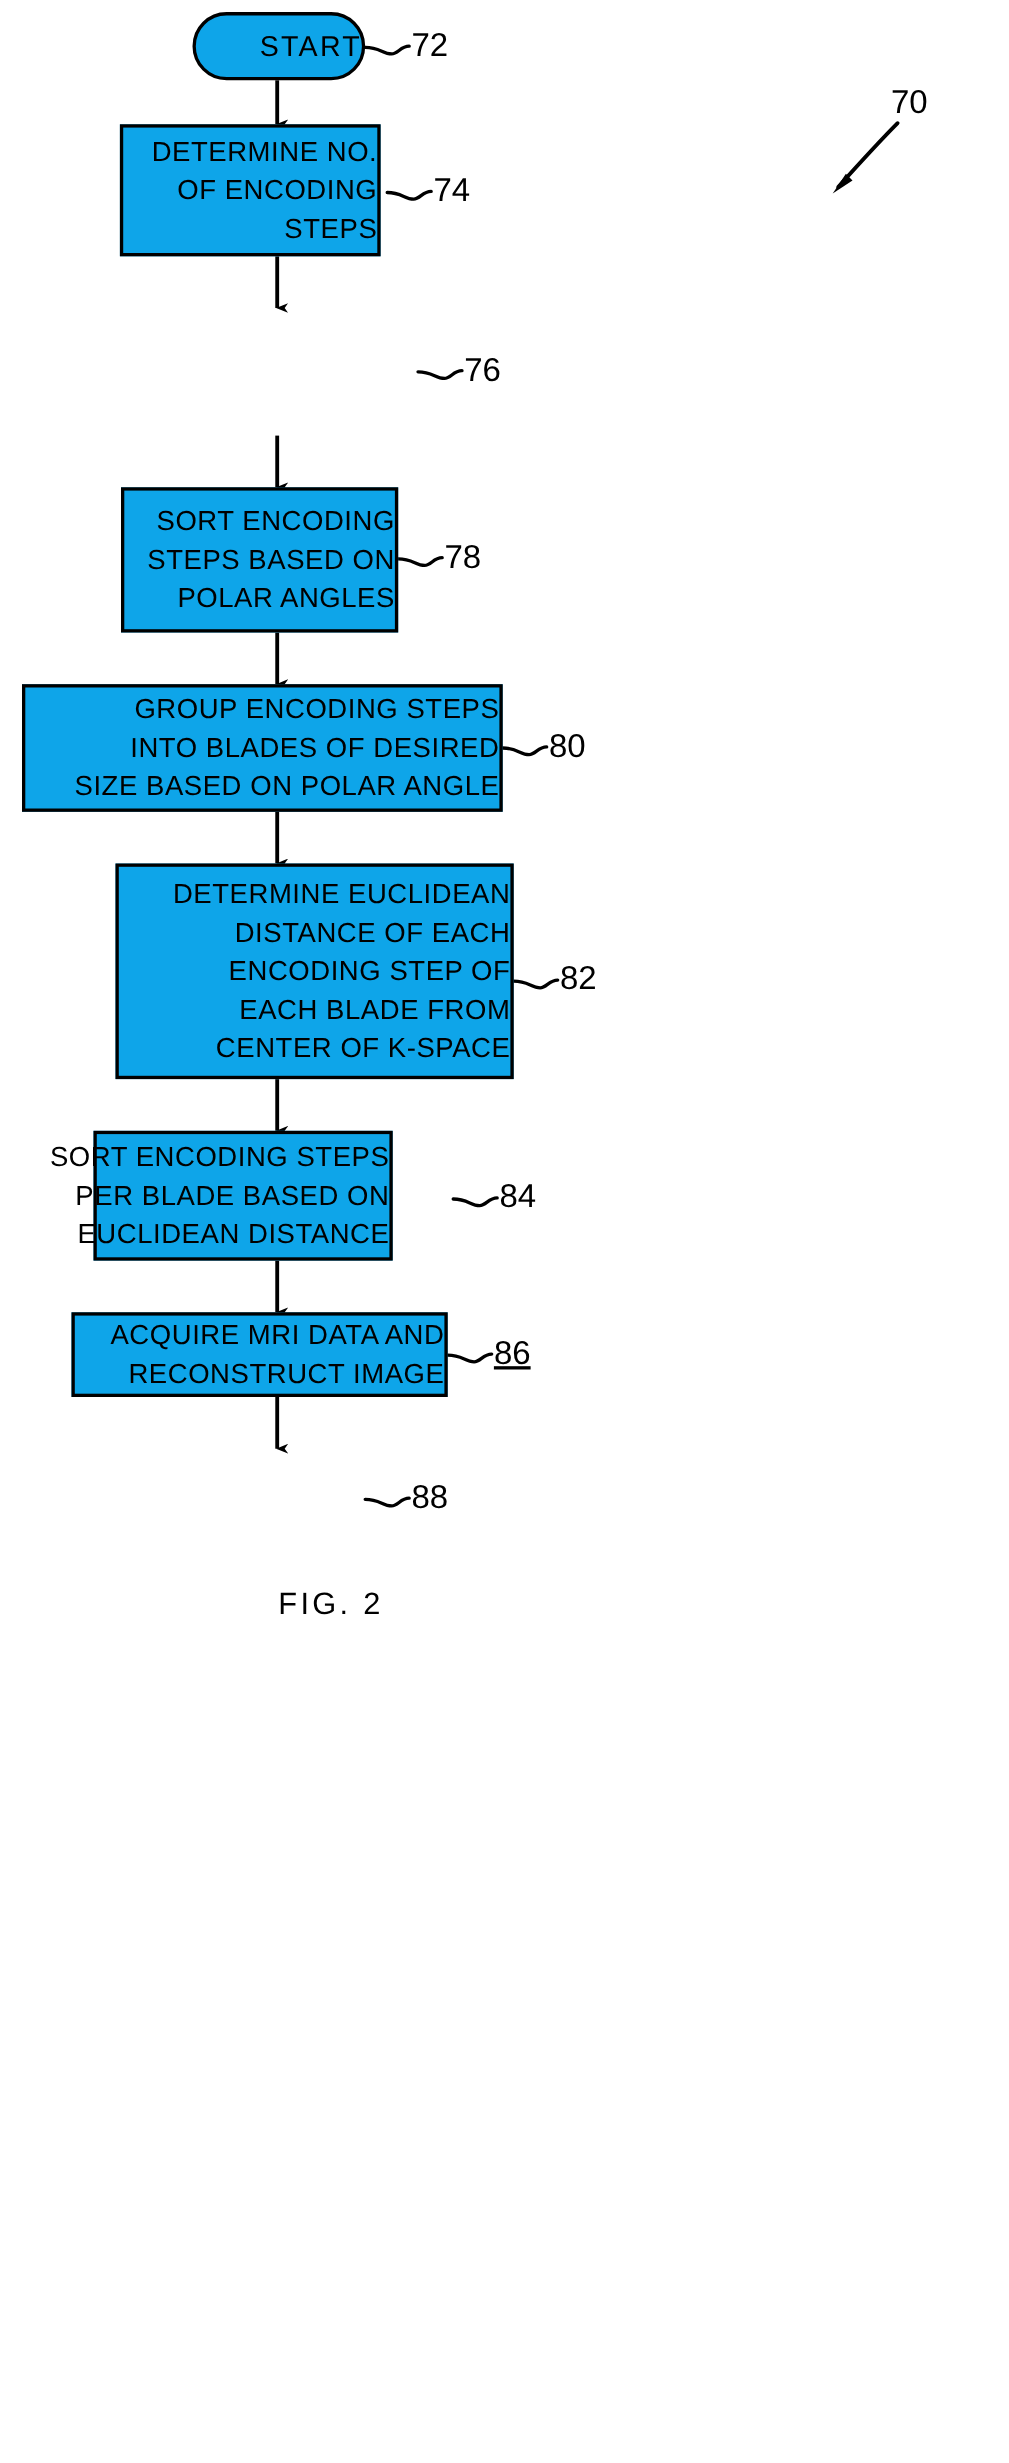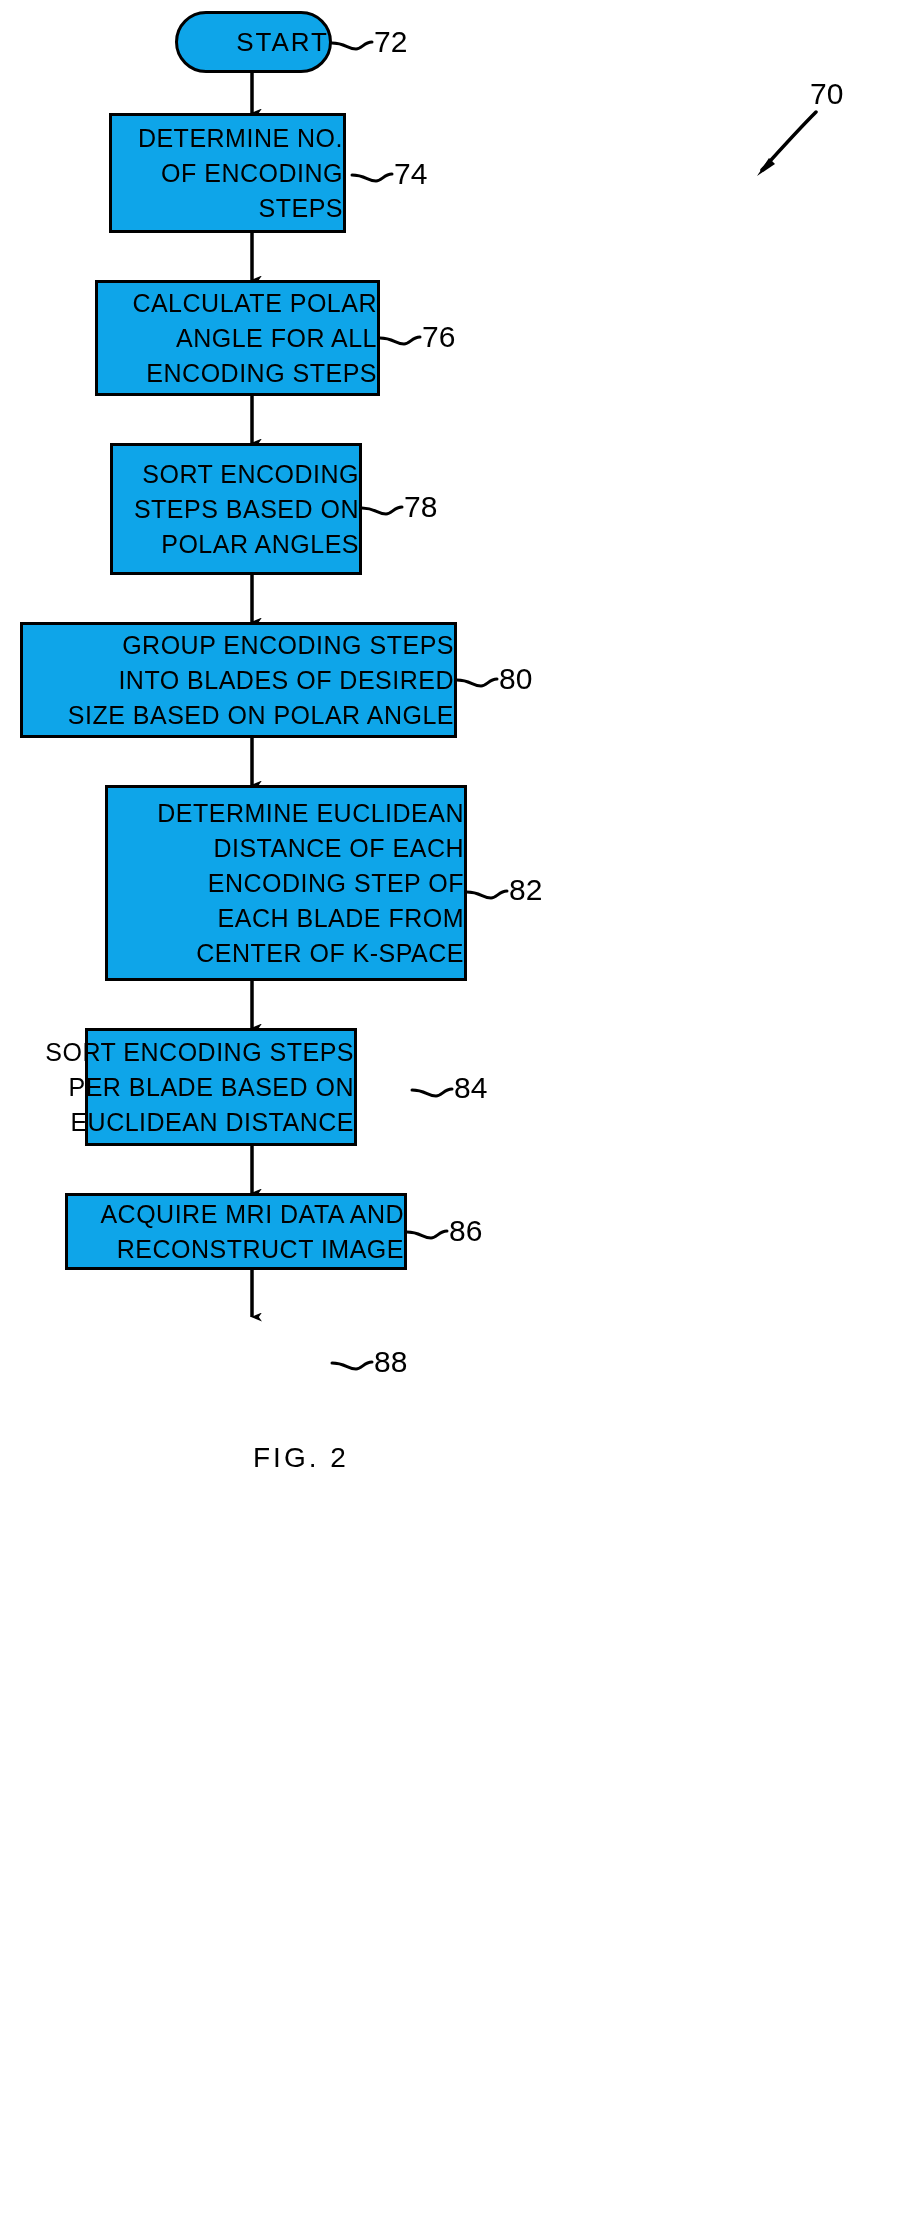--- a/index.html
+++ b/index.html
@@ -131,25 +131,20 @@
   </div>
   <div class="ref-label" style="left:374px; top:26px;">72</div>
 
   <div class="node process" style="left:109px; top:113px; width:237px; height:120px;">
     <span class="line">DETERMINE NO.</span>
     <span class="line">OF ENCODING</span>
     <span class="line">STEPS</span>
   </div>
   <div class="ref-label" style="left:394px; top:158px;">74</div>
 
-  <div class="node process" style="left:95px; top:280px; width:285px; height:116px;">
-    <span class="line">CALCULATE POLAR</span>
-    <span class="line">ANGLE FOR ALL</span>
-    <span class="line">ENCODING STEPS</span>
-  </div>
   <div class="ref-label" style="left:422px; top:321px;">76</div>
 
   <div class="node process" style="left:110px; top:443px; width:252px; height:132px;">
     <span class="line">SORT ENCODING</span>
     <span class="line">STEPS BASED ON</span>
     <span class="line">POLAR ANGLES</span>
   </div>
   <div class="ref-label" style="left:404px; top:491px;">78</div>
 
   <div class="node process" style="left:20px; top:622px; width:437px; height:116px;">
@@ -172,21 +167,21 @@
     <span class="line">SORT ENCODING STEPS</span>
     <span class="line">PER BLADE BASED ON</span>
     <span class="line">EUCLIDEAN DISTANCE</span>
   </div>
   <div class="ref-label" style="left:454px; top:1072px;">84</div>
 
   <div class="node process" style="left:65px; top:1193px; width:342px; height:77px;">
     <span class="line">ACQUIRE MRI DATA AND</span>
     <span class="line">RECONSTRUCT IMAGE</span>
   </div>
-  <div class="ref-label" style="left:449px; top:1215px;">86</div>
+  <div class="ref-label" style="left:449px; top:1215px;text-decoration:underline;">86</div>
 
   <div class="ref-label" style="left:374px; top:1346px;">88</div>
 
   <div class="ref-label" style="left:810px; top:78px;">70</div>
 
   <div class="fig-caption" style="left:253px; top:1442px;">FIG. 2</div>
 
 </div>
 
 </body></html>

